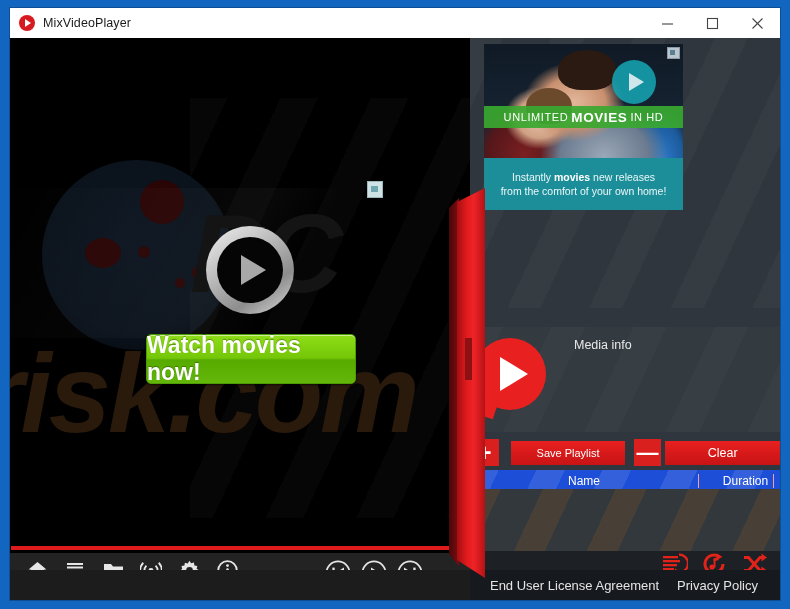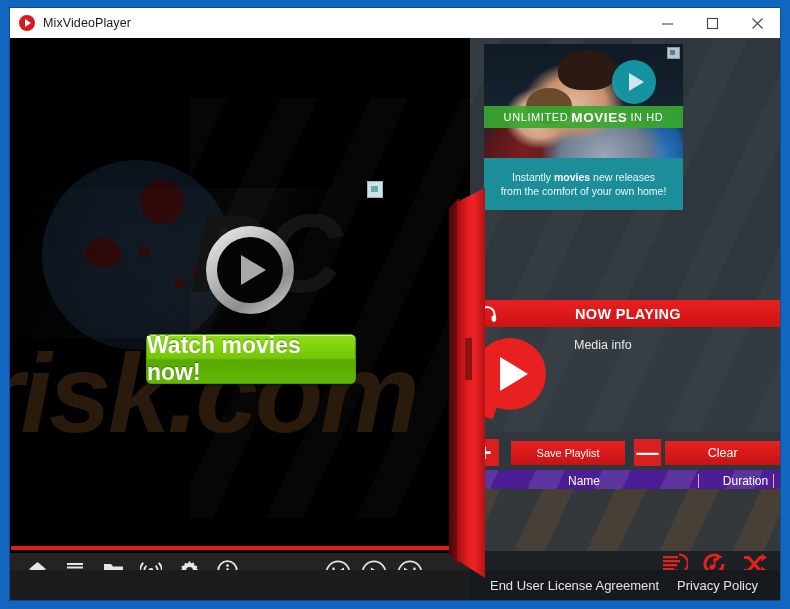--- a/index.html
+++ b/index.html
@@ -297,21 +297,21 @@
   }
   #btn-clear{
     width:118px;height:24px;margin-left:4px;background:linear-gradient(180deg,#e8201f,#c81315);
     display:flex;align-items:center;justify-content:center;
     color:#ffffff;font-size:12.5px;cursor:pointer;
   }
 
   
   #pl-header{
     position:absolute;left:0;top:432px;width:310px;height:22px;
-    background:#4c1d95;display:flex;align-items:center;gap:19px;
+    background:#1d4ed8;display:flex;align-items:center;gap:19px;
   }
   #pl-header-stripes{
     position:absolute;left:0;top:0;width:310px;height:19px;
     background:repeating-linear-gradient(115deg, rgba(255,255,255,.10) 0px, rgba(255,255,255,.10) 26px, rgba(0,0,0,0) 26px, rgba(0,0,0,0) 60px);
     pointer-events:none;
   }
   #pl-col-name{
     position:relative;width:228px;text-align:center;color:#ffffff;font-size:12px;
     border-right:1px solid #f5a0a0;
   }
@@ -510,30 +510,20 @@
             <span>IN HD</span>
           </div>
           <div id="ad-teal">
             <div>
               <span>Instantly </span><b>movies</b><span> new releases</span>
             </div>
             <div>from the comfort of your own home!</div>
           </div>
         </div>
 
-        <div id="now-playing-bar">
-          <div id="np-head">
-            <svg width="20" height="18" viewBox="0 0 20 18">
-              <path d="M2.4 12V9.6a7.6 7.6 0 0 1 15.2 0V12" fill="none" stroke="#ffffff" stroke-width="2"></path>
-              <rect x="0.8" y="10.4" width="4.6" height="6.4" rx="2.1" fill="#ffffff"></rect>
-              <rect x="14.6" y="10.4" width="4.6" height="6.4" rx="2.1" fill="#ffffff"></rect>
-            </svg>
-          </div>
-          <div id="now-playing-title">NOW PLAYING</div>
-        </div>
 
         <div id="media-zone">
           <div id="media-zone-stripes"></div>
           <div id="media-bubble">
             <div id="media-bubble-tri"></div>
           </div>
           <div id="media-info-text">Media info</div>
         </div>
 
         <div id="pl-buttons">

